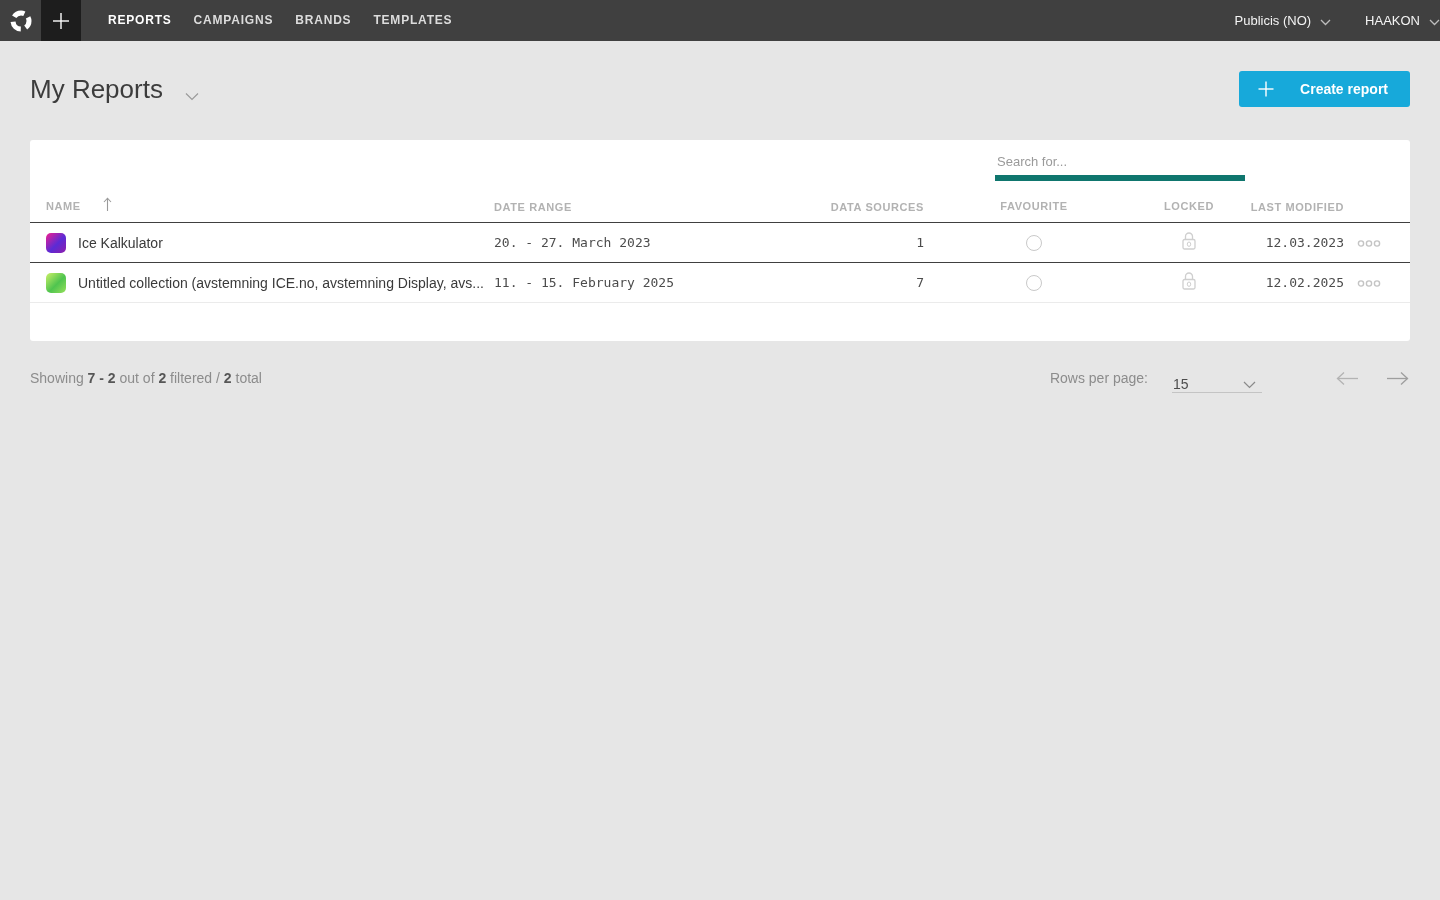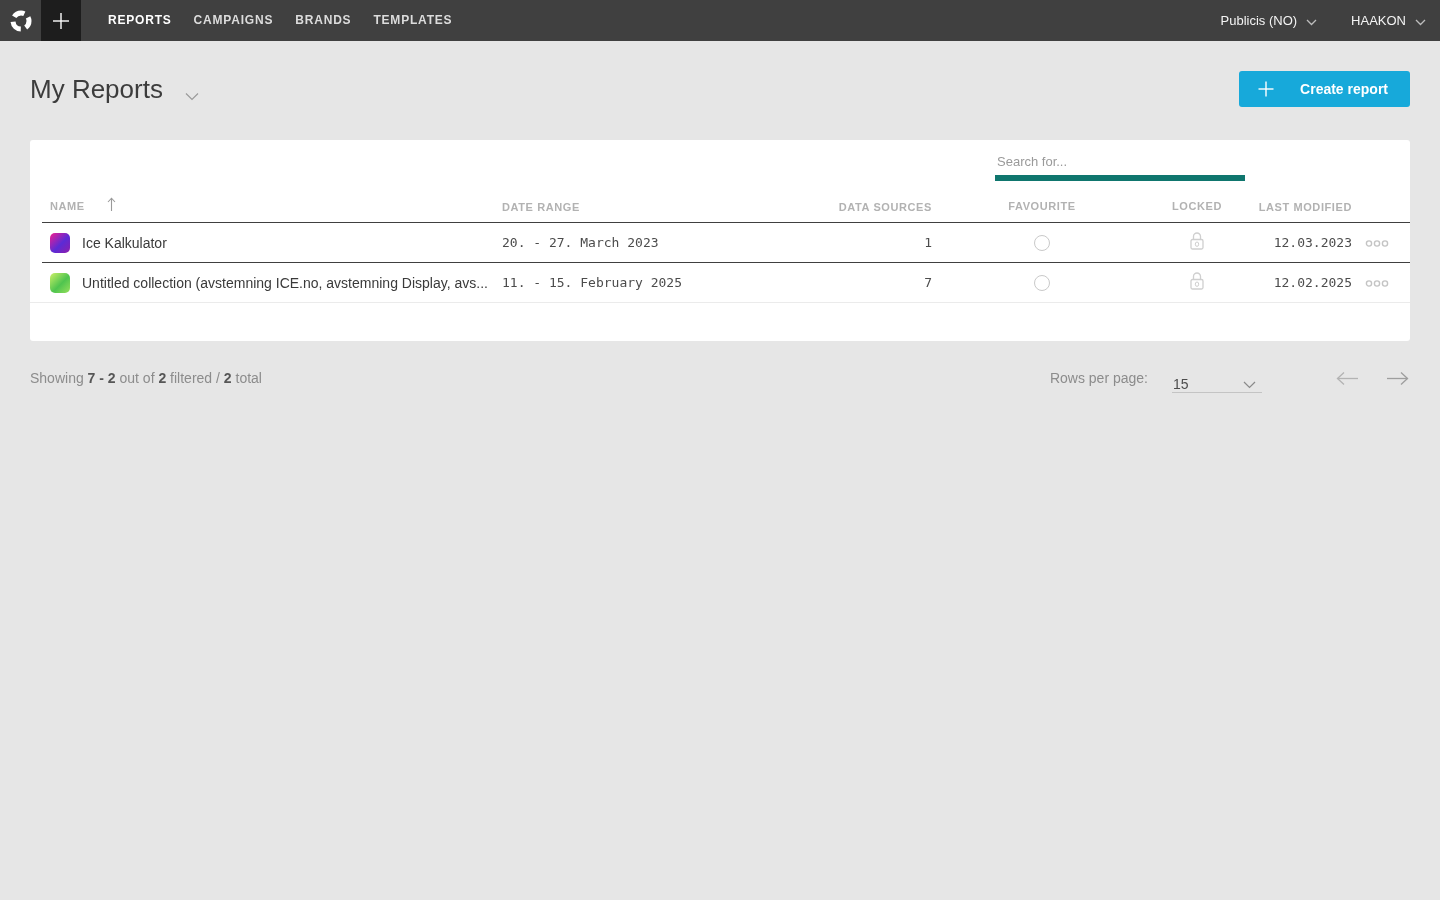--- a/index.html
+++ b/index.html
@@ -28,21 +28,21 @@
     display: flex; align-items: center; justify-content: center;
     cursor: pointer;
   }
   .plus-glyph-sm { stroke: #ffffff; stroke-width: 1.4; }
   .nav-links { display: flex; align-items: center; margin-left: 16px; }
   .nav-link {
     font-size: 12px; font-weight: 700; letter-spacing: 0.8px;
     color: #dcdcdc; padding: 0 11px; cursor: pointer; line-height: 41px;
   }
   .nav-link.active { color: #ffffff; }
-  .nav-right { margin-left: auto; display: flex; align-items: center; gap: 34px; padding-right: 14px; }
+  .nav-right { margin-left: auto; display: flex; align-items: center; gap: 34px; padding-right: 0; }
   .nav-drop {
     display: flex; align-items: center; gap: 9px;
     font-size: 13px; color: #f4f4f4; cursor: pointer;
   }
   .nav-drop .chev { color: #bdbdbd; margin-top: 2px; }
 
   
   .page-header-row {
     position: absolute; top: 71px; left: 30px; right: 30px; height: 36px;
     display: flex; align-items: center;
@@ -67,21 +67,21 @@
   }
   .search-wrap { position: absolute; top: 6px; right: 165px; width: 250px; }
   .search-input {
     width: 100%; border: none; border-bottom: 6px solid #0f766e;
     background: transparent; outline: none;
     font-size: 13px; color: #555; padding: 8px 2px 6px 2px;
     font-family: "Liberation Sans", sans-serif;
   }
   .search-input::placeholder { color: #9a9a9a; }
 
-  .tbl-row { display: flex; align-items: center; padding: 0 8px; margin-left: 12px; }
+  .tbl-row { display: flex; align-items: center; padding: 0 16px; }
   .col-name   { flex: 1; display: flex; align-items: center; gap: 12px; min-width: 0; }
   .col-date   { width: 310px; }
   .col-src    { width: 120px; text-align: right; }
   .col-fav    { width: 220px; display: flex; justify-content: center; }
   .col-lock   { width: 90px;  display: flex; justify-content: center; }
   .col-mod    { width: 110px; text-align: right; }
   .col-menu   { width: 50px;  display: flex; justify-content: center; }
 
   .tbl-head { position: absolute; top: 50px; left: 0; right: 0; height: 32px; }
   .th {

